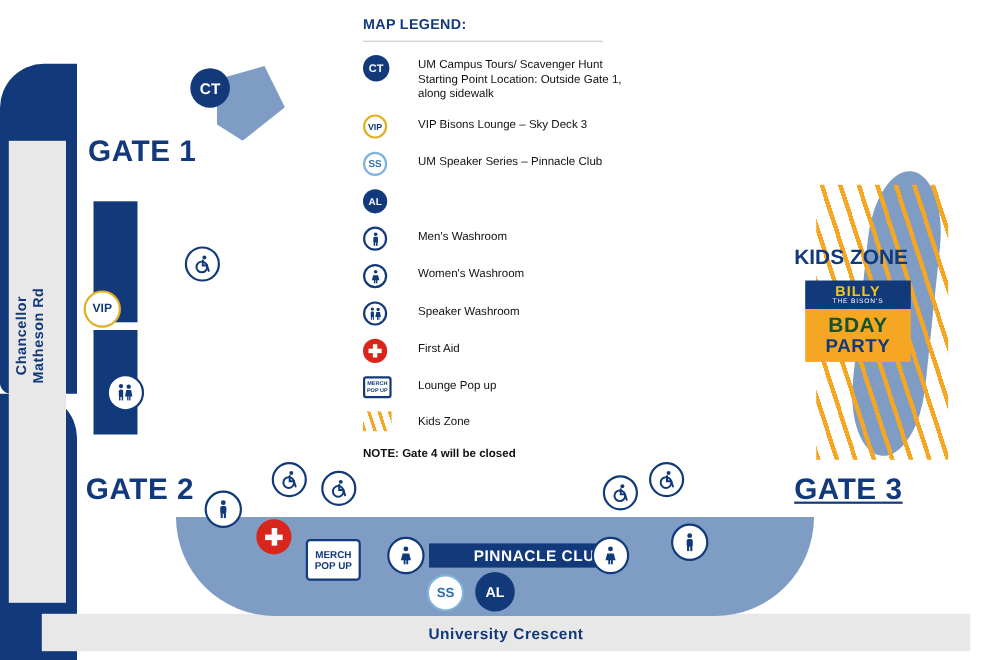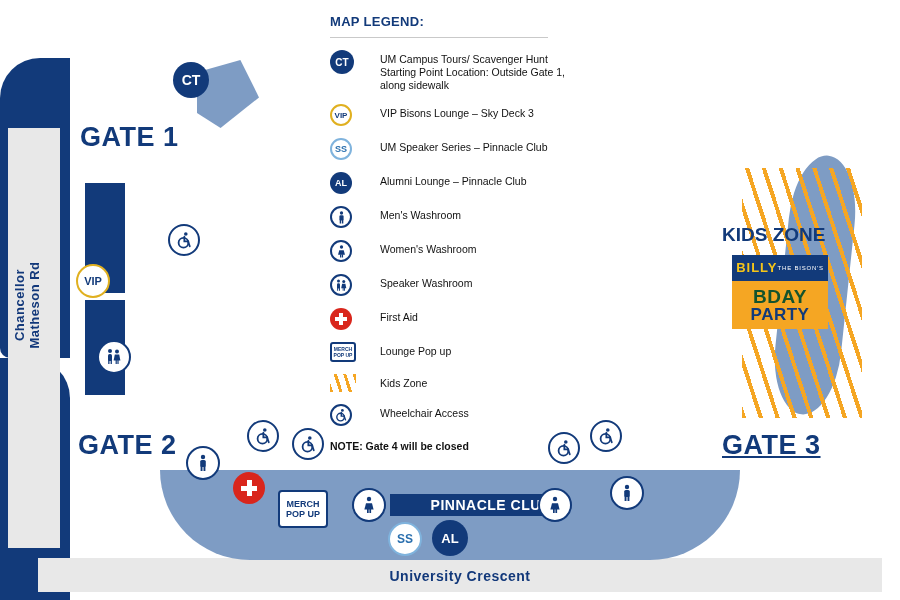--- a/index.html
+++ b/index.html
@@ -73,21 +73,21 @@
   
   #kids-hatch{
     position:absolute;left:742px;top:168px;width:120px;height:250px;
     background:repeating-linear-gradient(72deg,
       #f5a623 0 4px, rgba(255,255,255,0) 4px 16px);
   }
 
   
   #kids-panel{position:absolute;left:732px;top:255px;width:96px;height:90px;}
   #billy-bar{position:absolute;left:0;top:0;width:96px;height:26px;background:#123a7a;
-    display:flex;align-items:center;justify-content:center;}
+    display:flex;flex-direction:column;align-items:center;justify-content:center;}
   #billy-text{color:#f5c518;font-weight:bold;font-size:13px;line-height:12px;letter-spacing:1px;}
   #bison-text{color:#ffffff;font-size:6px;letter-spacing:.8px;}
   #bday-bar{position:absolute;left:0;top:26px;width:96px;height:48px;background:#f5a623;
     display:flex;flex-direction:column;align-items:center;justify-content:center;}
   #bday-text{color:#14532d;font-weight:bold;font-size:19px;line-height:19px;letter-spacing:.5px;}
   #party-text{color:#123a7a;font-weight:bold;font-size:17px;line-height:17px;letter-spacing:.5px;}
 
   
   .gate{position:absolute;color:#123a7a;font-weight:bold;font-size:27px;letter-spacing:.5px;}
   #gate1{left:80px;top:122px;}
@@ -349,21 +349,20 @@
       </div>
       <div class="legend-text">UM Speaker Series – Pinnacle Club</div>
     </div>
 
     <div class="legend-row">
       <div class="legend-mark">
         <div class="lm lm-al">
           <span>AL</span>
         </div>
       </div>
-      <div class="legend-text">Alumni Lounge – Pinnacle Club</div>
     </div>
 
     <div class="legend-row">
       <div class="legend-mark">
         <div class="lm lm-icon">
           <svg width="15" height="15" viewBox="0 0 20 20" aria-hidden="true">
             <circle cx="10" cy="4" r="2.2" fill="#123a7a"></circle>
             <rect x="7.2" y="7" width="5.6" height="7" rx="1.6" fill="#123a7a"></rect>
             <rect x="7.6" y="13" width="1.9" height="5" fill="#123a7a"></rect>
             <rect x="10.5" y="13" width="1.9" height="5" fill="#123a7a"></rect>
@@ -425,30 +424,17 @@
       <div class="legend-text">Lounge Pop  up</div>
     </div>
 
     <div class="legend-row">
       <div class="legend-mark">
         <div class="lm-hatch"></div>
       </div>
       <div class="legend-text">Kids Zone</div>
     </div>
 
-    <div class="legend-row">
-      <div class="legend-mark">
-        <div class="lm lm-icon">
-          <svg width="14" height="14" viewBox="0 0 20 20" aria-hidden="true">
-            <circle cx="12" cy="3.4" r="2" fill="#123a7a"></circle>
-            <path d="M10.4 6.4v5.2h4.4" stroke="#123a7a" stroke-width="2" fill="none" stroke-linecap="round"></path>
-            <circle cx="9.4" cy="13" r="5.4" stroke="#123a7a" stroke-width="2" fill="none"></circle>
-            <path d="M14.6 11.6l1.8 5.4" stroke="#123a7a" stroke-width="2" fill="none" stroke-linecap="round"></path>
-          </svg>
-        </div>
-      </div>
-      <div class="legend-text">Wheelchair Access</div>
-    </div>
 
     <div id="legend-note">NOTE: Gate 4 will be closed</div>
   </div>
 
 </div>
 
 </body></html>

